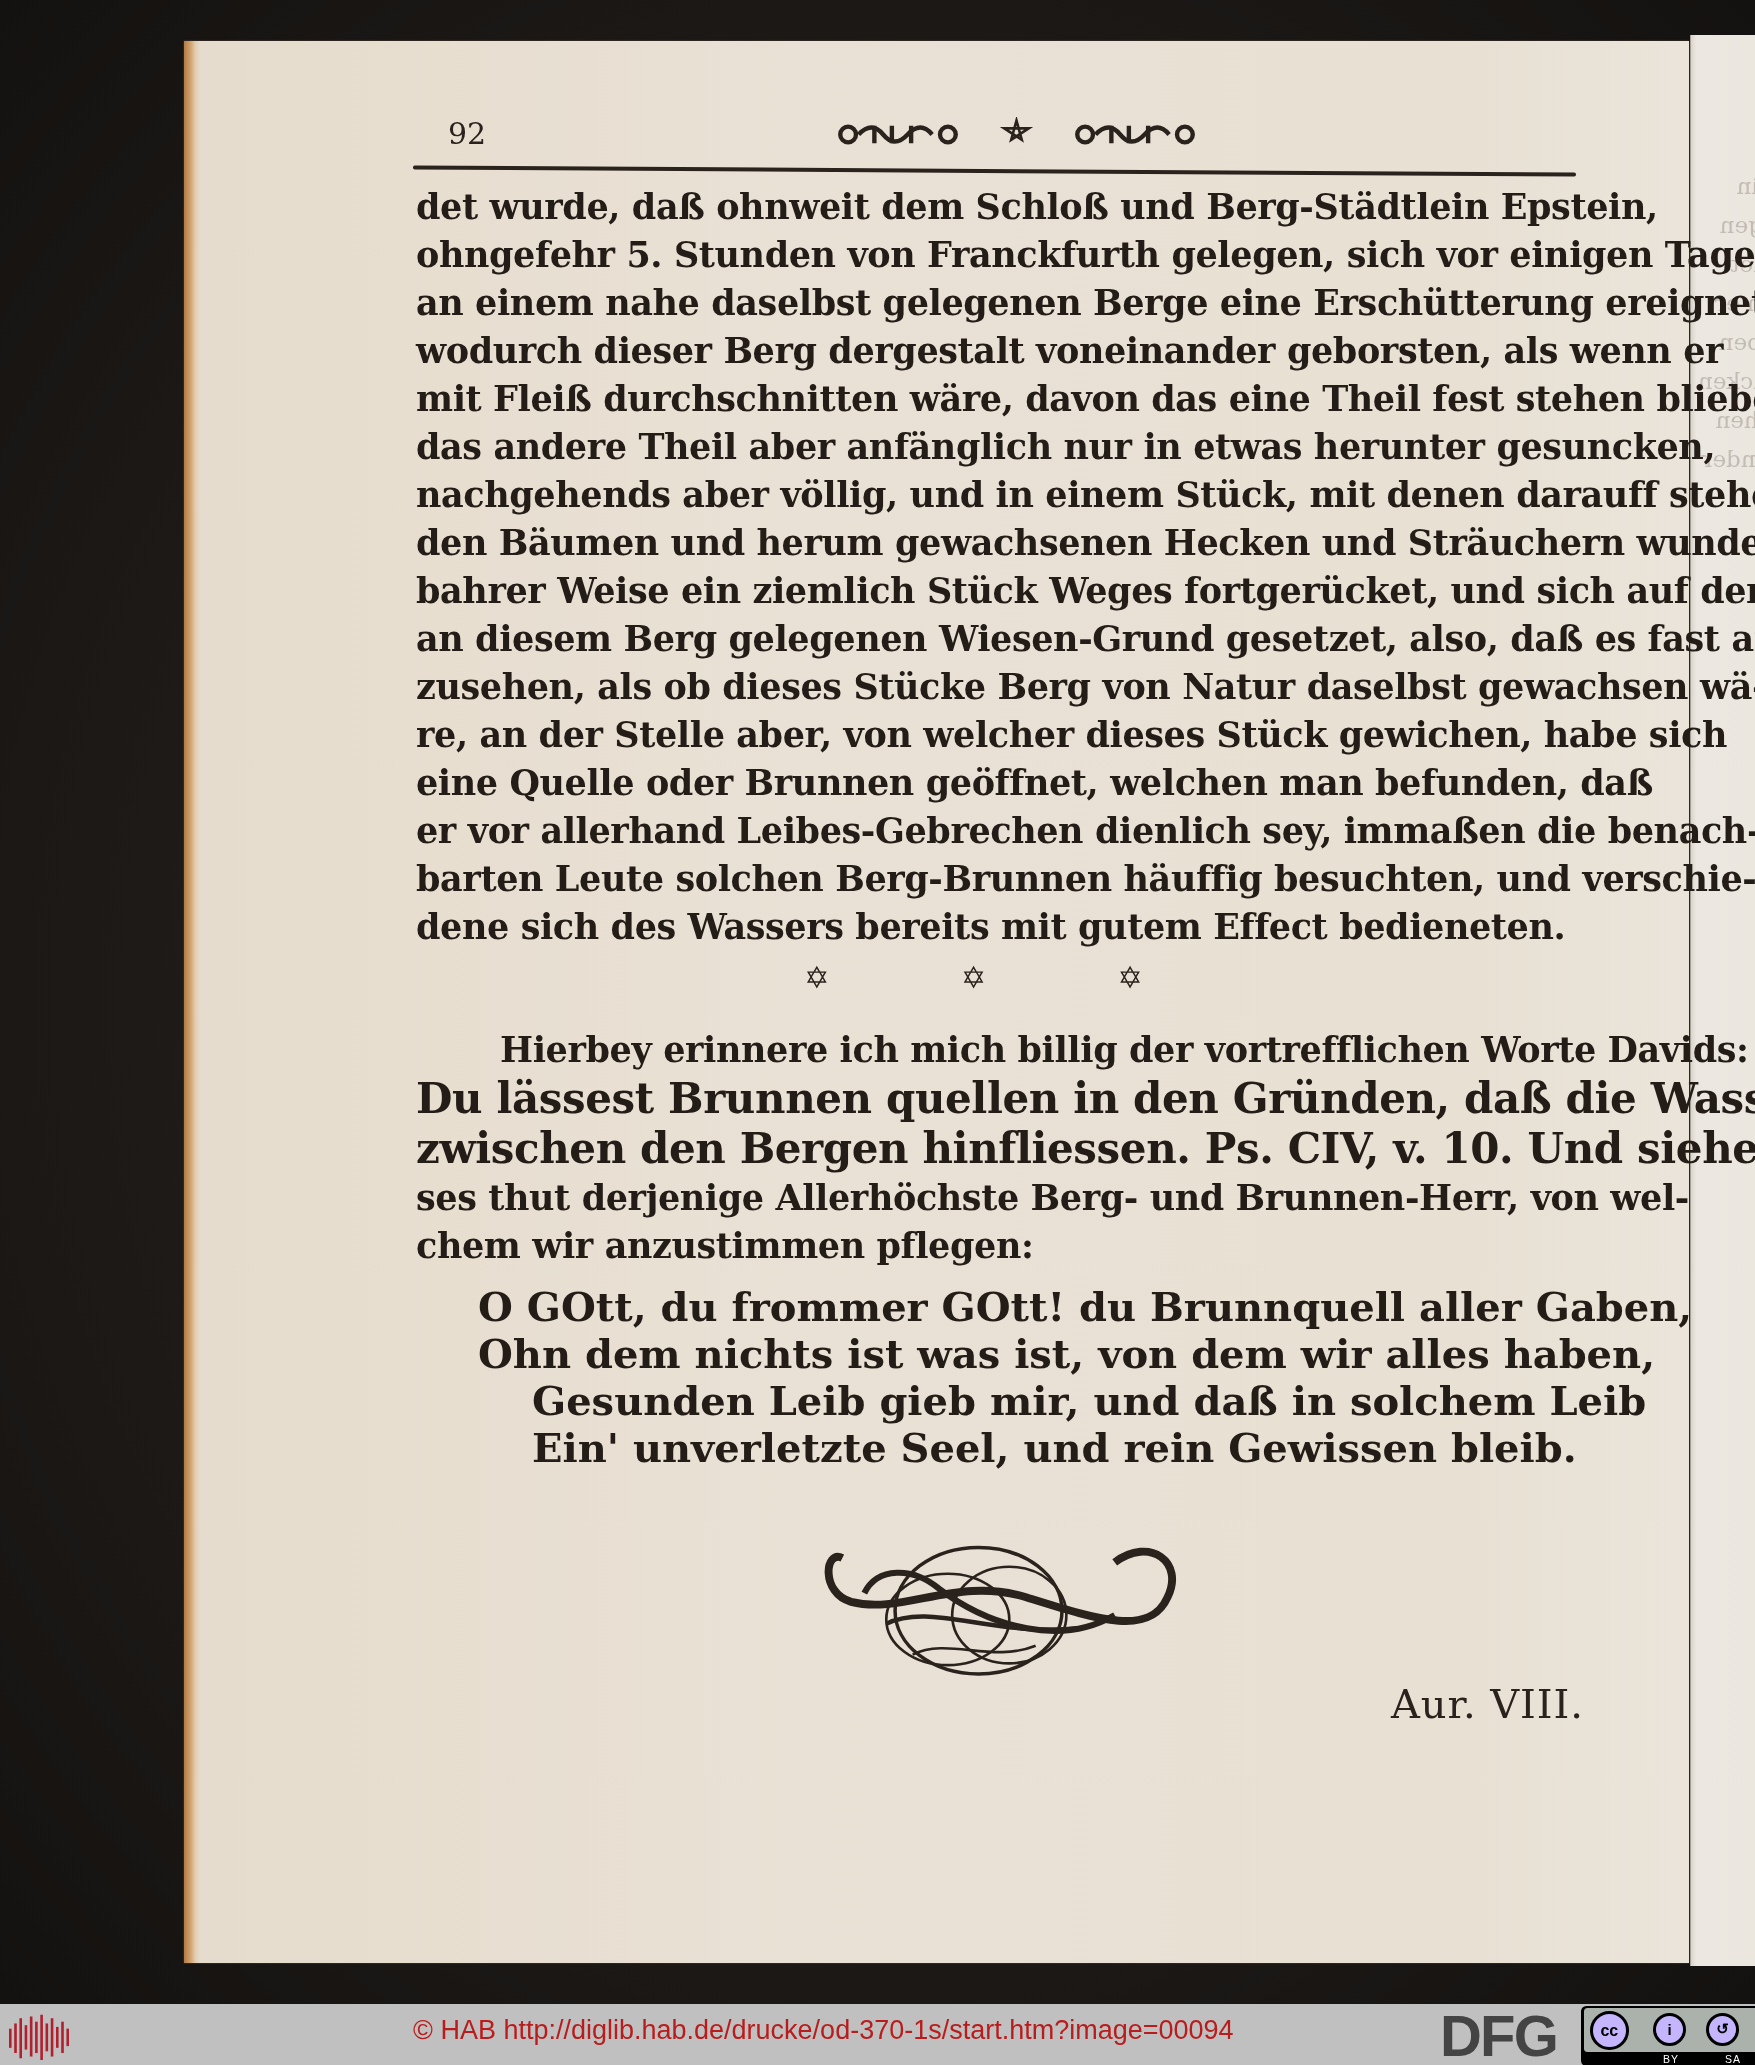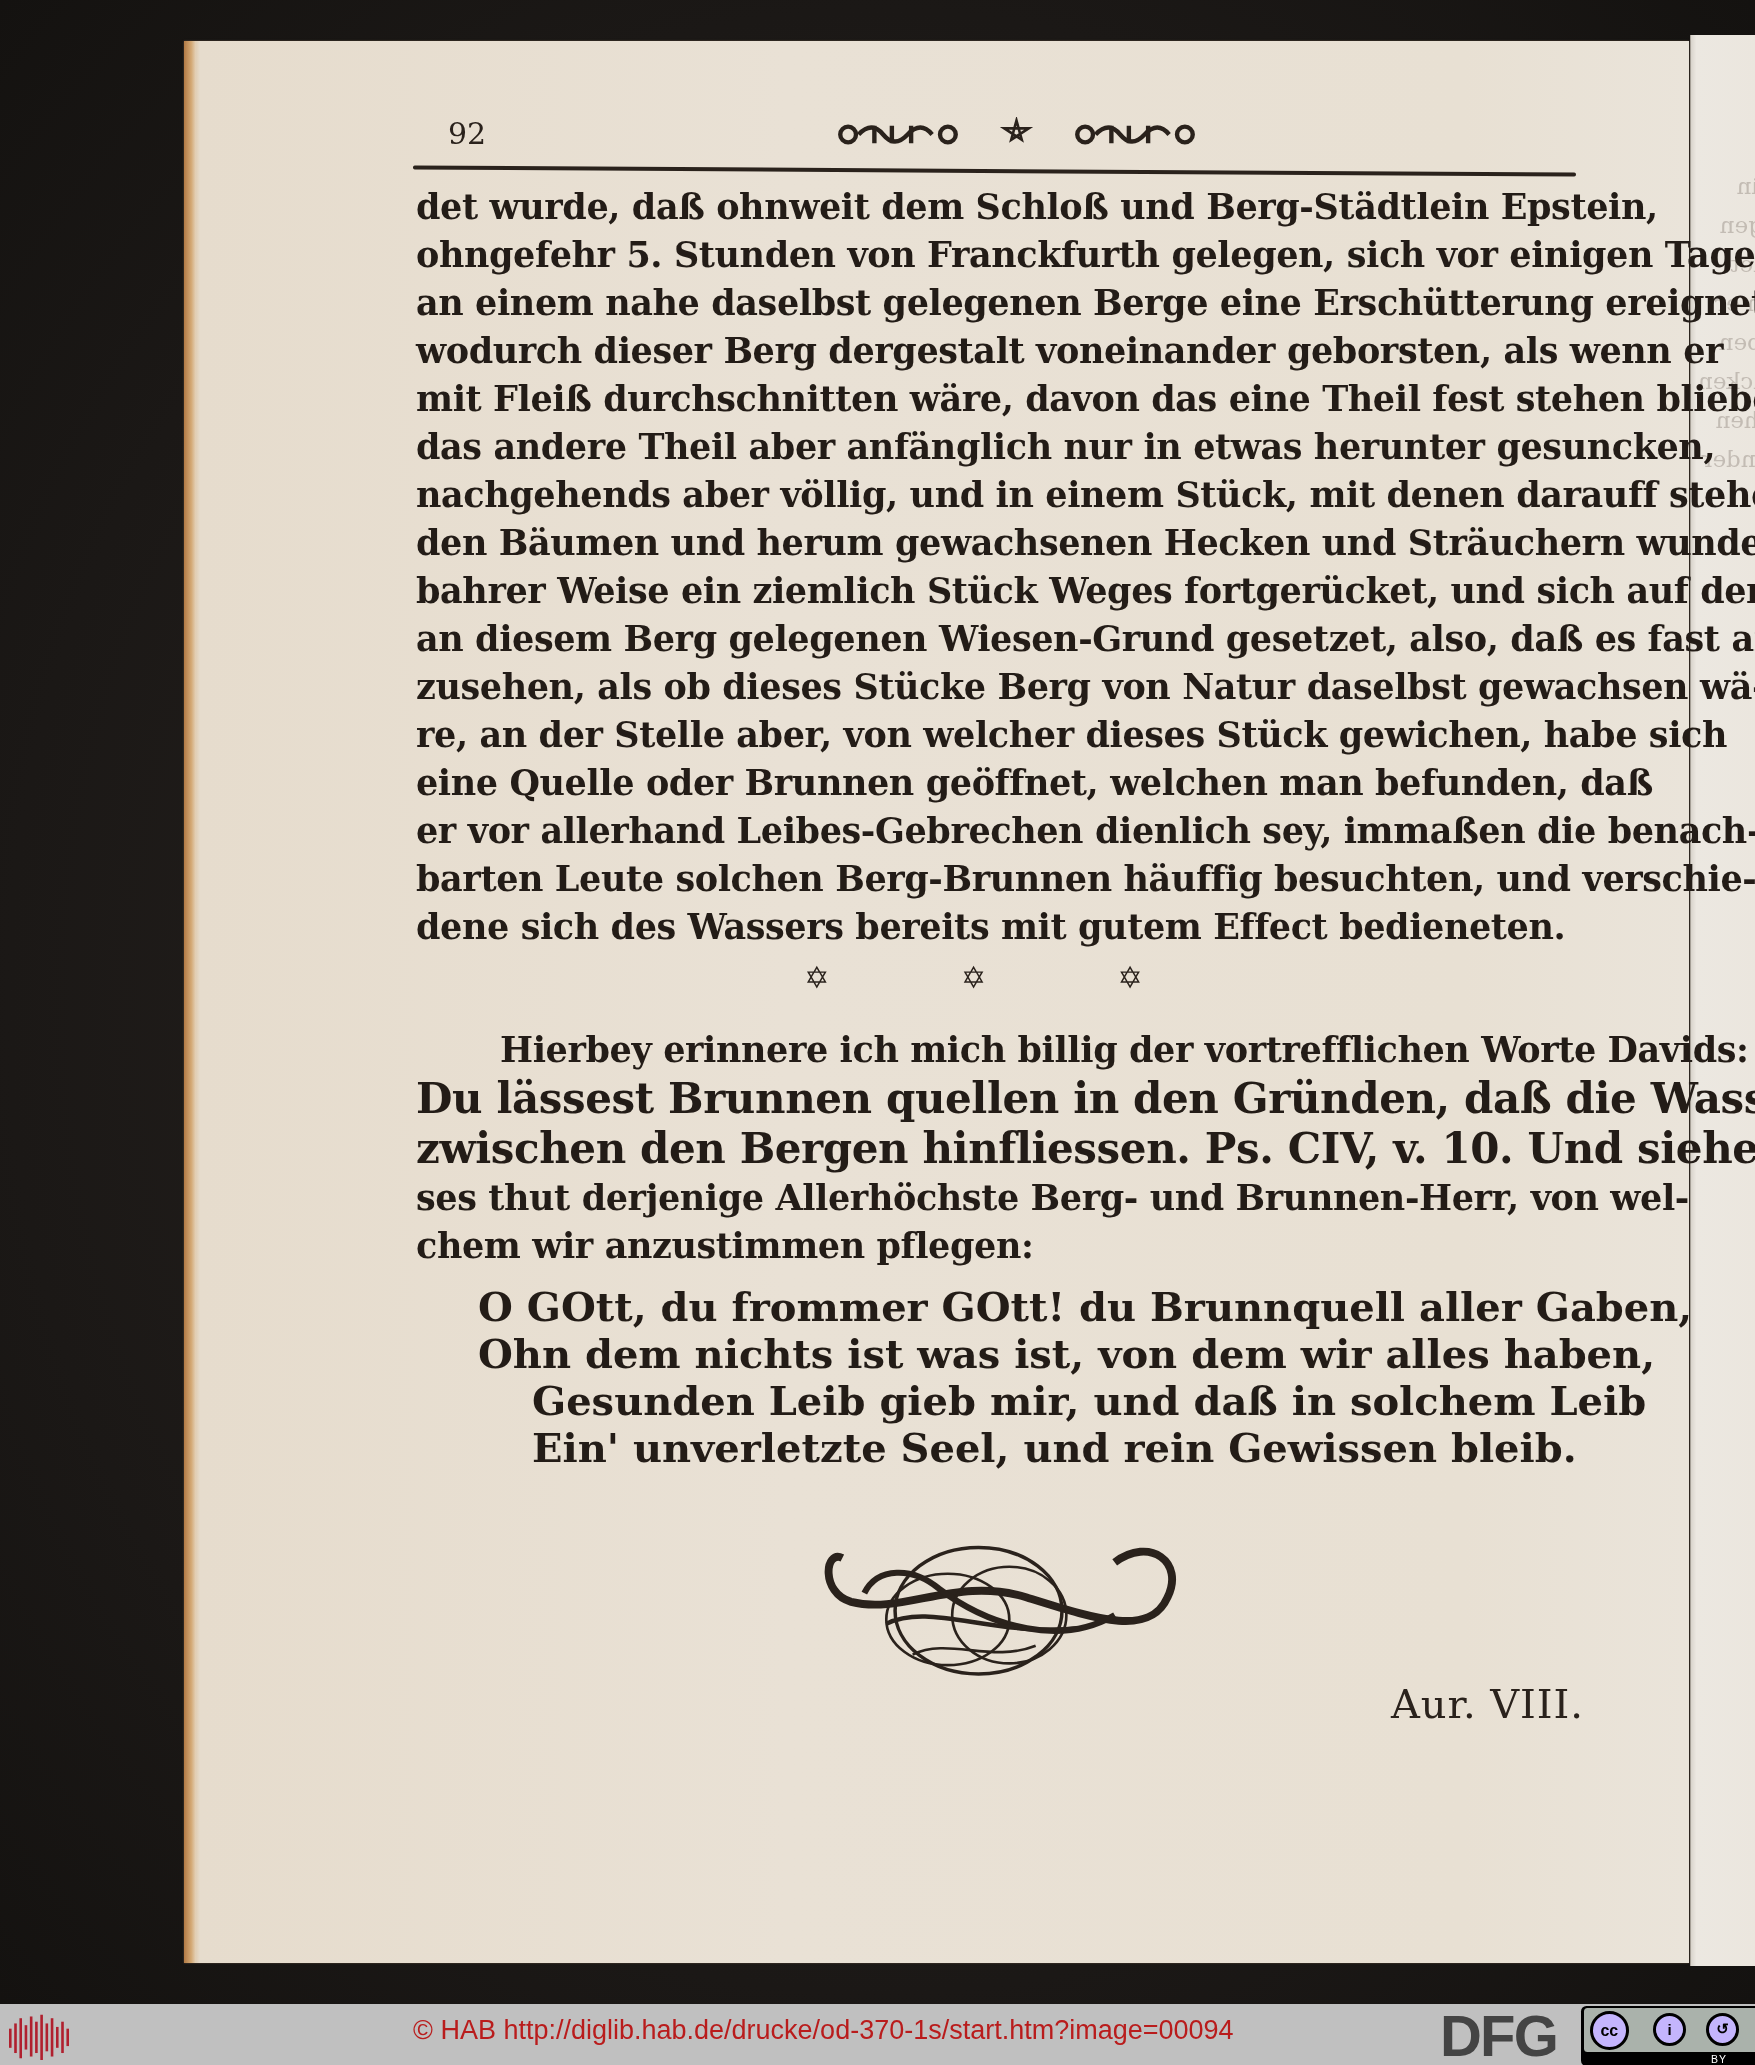--- a/index.html
+++ b/index.html
@@ -96,21 +96,21 @@
     border-radius: 3.5px 0 0 3.5px;
   }
   .cc-circle {
     position: absolute; width: 33px; height: 33px; border-radius: 50%;
     background: #c4b5fd; border: 3.5px solid #000; box-sizing: border-box;
     display: flex; align-items: center; justify-content: center;
     font-family: "Liberation Sans", sans-serif; font-weight: bold; font-size: 15px; color: #000;
   }
   .cc-label {
     position: absolute; bottom: 0.9px; color: #fff; font-family: "Liberation Sans", sans-serif;
-    font-size: 10.5px; letter-spacing: 0.9px; margin-left: 48px;
+    font-size: 10.5px; letter-spacing: 0.9px;
   }
 </style>
 </head>
 <body>
 
 <div class="scan-bg"></div>
 
 <div class="right-page">
   <div class="bleed" style="left:7px; top:132px;">ſtein
 Tagen
@@ -224,16 +224,16 @@
     </g>
   </svg>
   <div class="copyright">© HAB http://diglib.hab.de/drucke/od-370-1s/start.htm?image=00094</div>
   <div class="dfg-logo">DFG</div>
   <div class="cc-badge">
     <div class="cc-inner"></div>
     <div class="cc-circle" style="left:8.8px; top:5.3px; width:39px; height:39px; font-size:16px;">cc</div>
     <div class="cc-circle" style="left:72px; top:7px;">i</div>
     <div class="cc-circle" style="left:125px; top:7px;">↺</div>
     <div class="cc-label" style="left:82px;">BY</div>
-    <div class="cc-label" style="left:132px;">SA</div>
+    <div class="cc-label" style="left:144px;">SA</div>
   </div>
 </div>
 
 
 </body></html>

